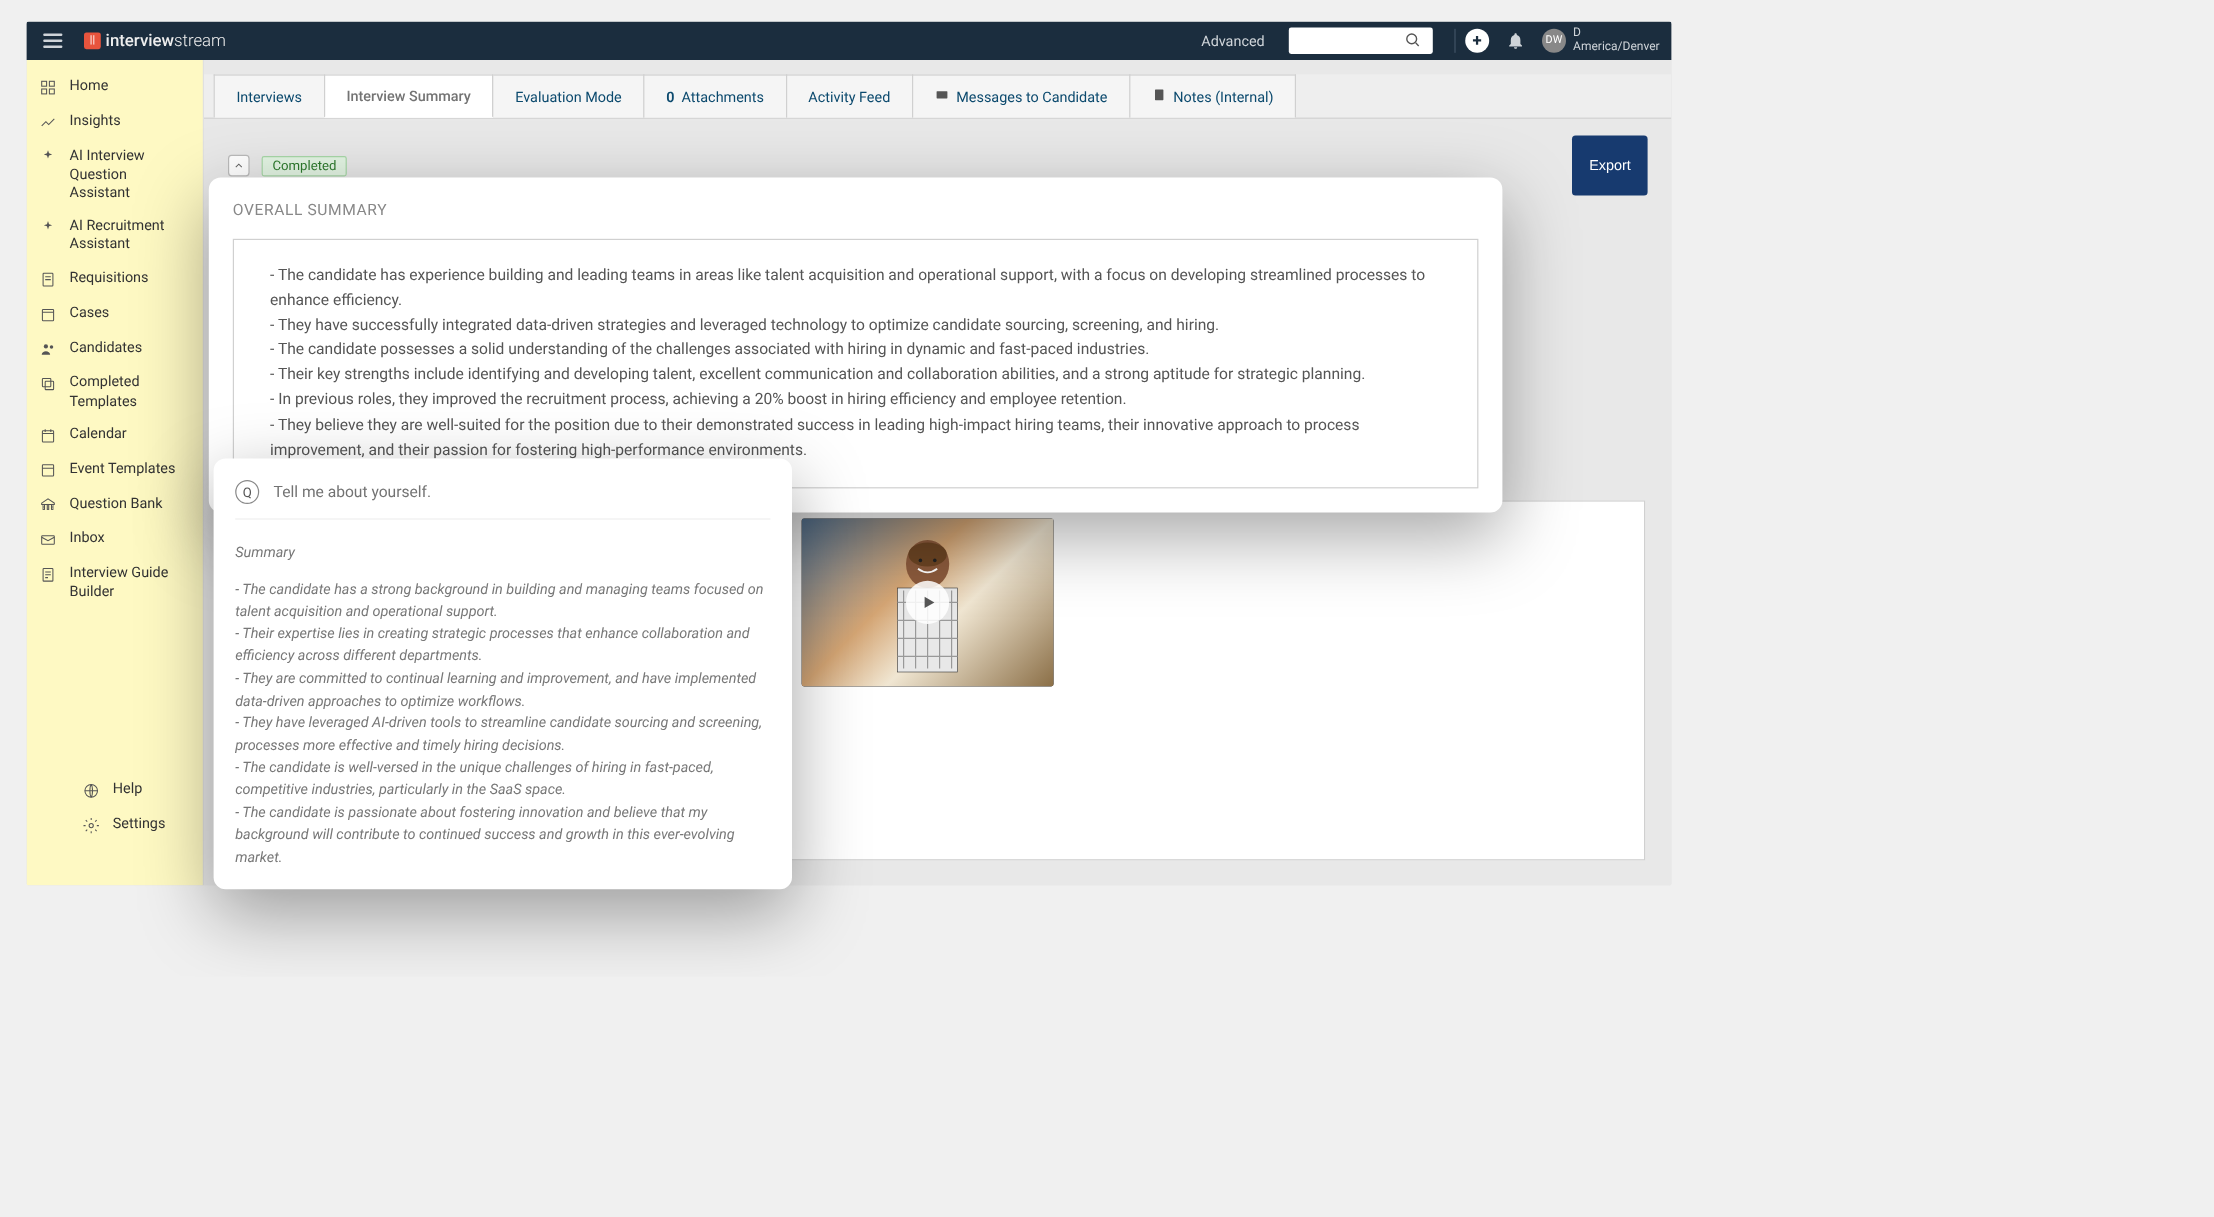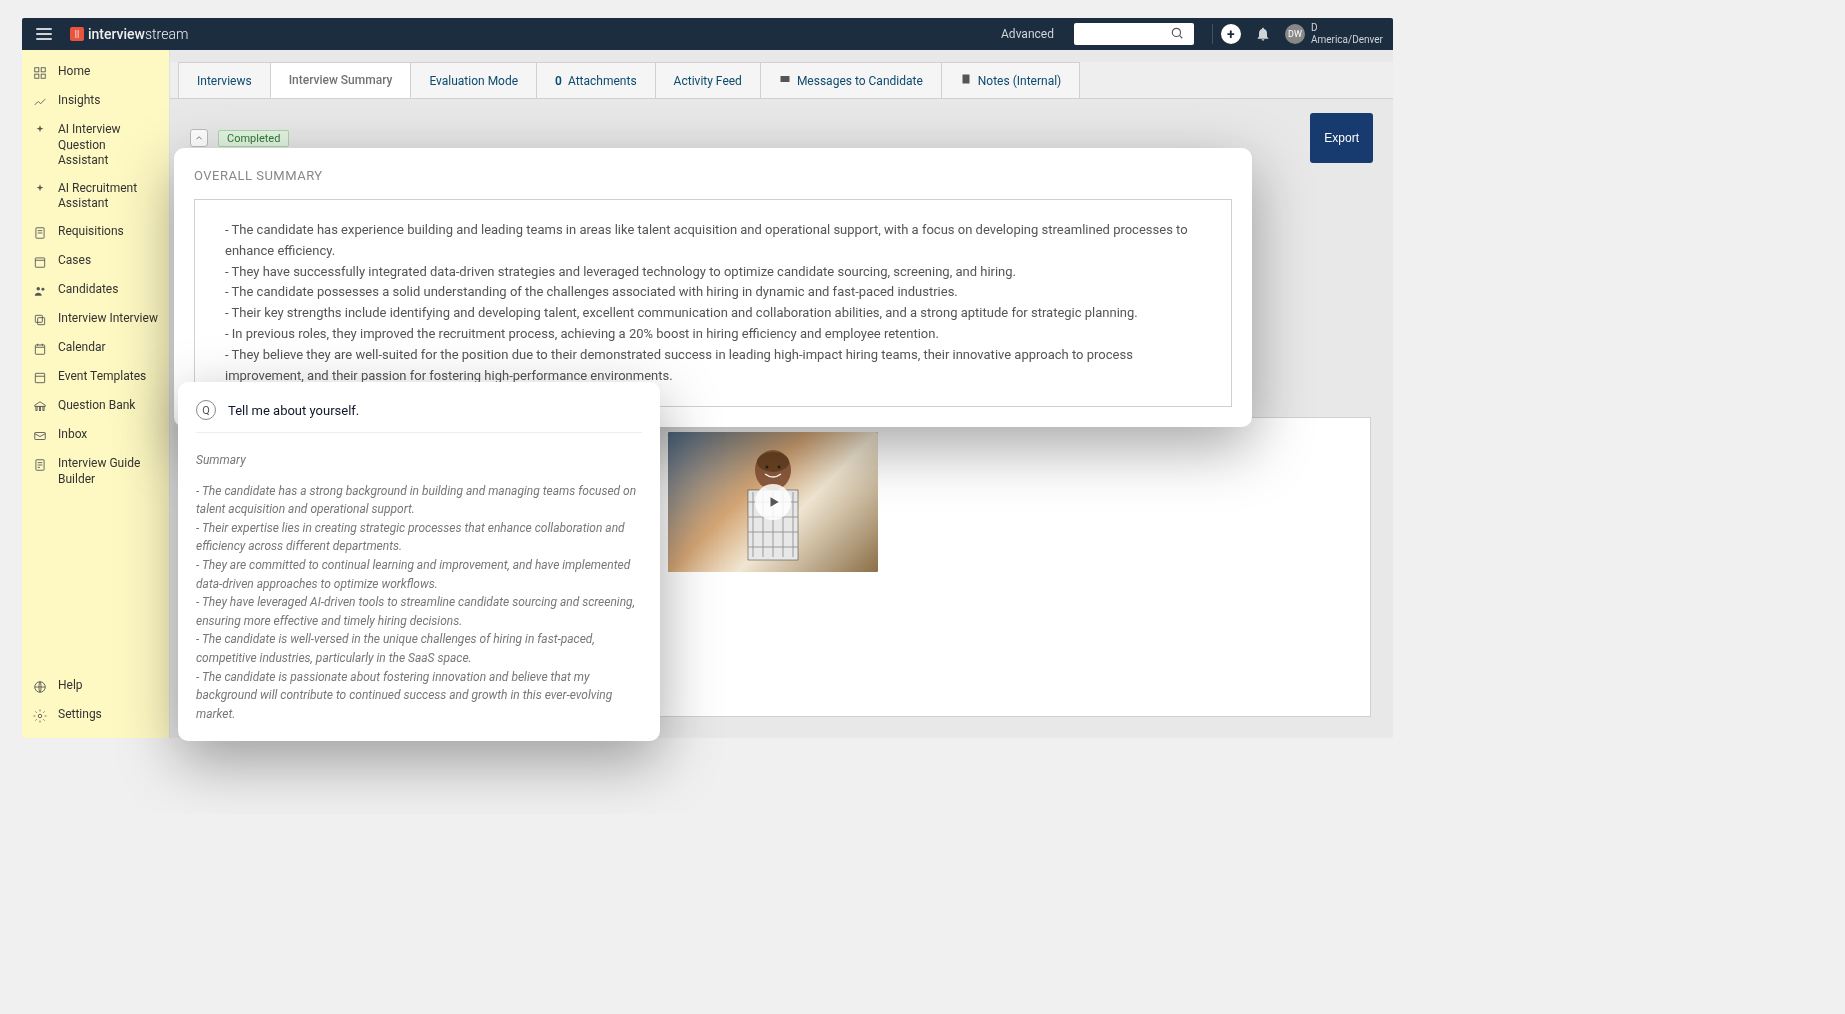--- a/index.html
+++ b/index.html
@@ -27,21 +27,21 @@
 
     
     .main-layout { flex: 1; display: flex; overflow: hidden; }
     
     
     .sidebar { width: 148px; background: #fef9c3; border-right: 1px solid #e0e0e0; padding-top: 8px; display: flex; flex-direction: column; }
     .sidebar-items { flex: 1; }
     .sidebar-item { display: flex; align-items: flex-start; gap: 10px; padding: 6px 10px; cursor: pointer; font-size: 12px; color: #333; }
     .sidebar-item .icon { width: 16px; height: 16px; flex-shrink: 0; display: flex; align-items: center; justify-content: center; margin-top: 1px; }
     .sidebar-item .label { line-height: 1.3; }
-    .sidebar-bottom { margin-top: auto; padding-bottom: 8px; }
+    .sidebar-bottom { margin-top: auto; padding-bottom: 36px; margin-left: 36px; }
     
     
     .content { flex: 1; background: #e8e8e8; overflow: hidden; position: relative; }
     
     
     .tabs { display: flex; background: #eee; border-bottom: 1px solid #d0d0d0; padding-left: 8px; margin-top: 12px; }
     .tab { padding: 10px 18px; font-size: 12px; color: #0c4a6e; background: #f5f5f5; border: 1px solid #d0d0d0; border-bottom: none; margin-right: -1px; cursor: pointer; display: flex; align-items: center; gap: 6px; }
     .tab.active { background: #fff; color: #737373; font-weight: 500; border-bottom: 1px solid #fff; position: relative; z-index: 1; }
     .tab .count { font-weight: 600; }
     
@@ -65,21 +65,21 @@
     
     .card { position: absolute; background: #fff; border-radius: 10px; box-shadow: 0 20px 60px rgba(0,0,0,0.35); }
     .card-overall { left: 174px; top: 148px; width: 1078px; padding: 20px; }
     .card-overall-title { font-size: 13px; color: #888; letter-spacing: 0.5px; margin-bottom: 16px; }
     .card-overall-body { border: 1px solid #d0d0d0; padding: 20px 30px; font-size: 13px; color: #555; line-height: 1.6; }
     .card-overall-body p { margin-bottom: 0; }
     
     .card-question { left: 178px; top: 382px; width: 482px; padding: 18px; }
     .card-question-header { display: flex; align-items: center; gap: 12px; padding-bottom: 12px; border-bottom: 1px solid #eee; }
     .q-badge { width: 20px; height: 20px; border: 1px solid #888; border-radius: 50%; display: flex; align-items: center; justify-content: center; font-size: 11px; color: #555; }
-    .q-title { font-size: 13px; color: #0f172a; }
+    .q-title { font-size: 13px; color: #737373; }
     .card-question-body { padding-top: 18px; font-size: 12px; color: #777; line-height: 1.55; font-style: italic; }
     .card-question-body .summary-label { margin-bottom: 12px; }
     
     .icon svg { width: 14px; height: 14px; }
   </style>
 </head>
 <body>
 
 <div class="app-container">
 
@@ -186,21 +186,21 @@
             </span>
             <span class="label">Candidates</span>
           </div>
         <div class="sidebar-item">
             <span class="icon">
               <svg viewBox="0 0 24 24" fill="none" stroke="#555" stroke-width="1.5">
                 <rect x="8" y="8" width="12" height="12" rx="1"></rect>
                 <rect x="4" y="4" width="12" height="12" rx="1"></rect>
               </svg>
             </span>
-            <span class="label">Interview Interview</span>
+            <span class="label">Completed Templates</span>
           </div>
         <div class="sidebar-item">
             <span class="icon">
               <svg viewBox="0 0 24 24" fill="none" stroke="#555" stroke-width="1.5">
                 <rect x="4" y="5" width="16" height="16" rx="1"></rect>
                 <line x1="4" y1="9" x2="20" y2="9"></line>
                 <line x1="8" y1="3" x2="8" y2="7"></line>
                 <line x1="16" y1="3" x2="16" y2="7"></line>
               </svg>
             </span>
@@ -362,17 +362,17 @@
 <div class="card card-question">
   <div class="card-question-header">
     <div class="q-badge">Q</div>
     <div class="q-title">Tell me about yourself.</div>
   </div>
   <div class="card-question-body">
     <p class="summary-label">Summary</p>
     <p>- The candidate has a strong background in building and managing teams focused on talent acquisition and operational support.</p>
     <p>- Their expertise lies in creating strategic processes that enhance collaboration and efficiency across different departments.</p>
     <p>- They are committed to continual learning and improvement, and have implemented data-driven approaches to optimize workflows.</p>
-    <p>- They have leveraged AI-driven tools to streamline candidate sourcing and screening, ensuring more effective and timely hiring decisions.</p>
+    <p>- They have leveraged AI-driven tools to streamline candidate sourcing and screening, processes more effective and timely hiring decisions.</p>
     <p>- The candidate is well-versed in the unique challenges of hiring in fast-paced, competitive industries, particularly in the SaaS space.</p>
     <p>- The candidate is passionate about fostering innovation and believe that my background will contribute to continued success and growth in this ever-evolving market.</p>
   </div>
 </div>
 
 </body></html>

